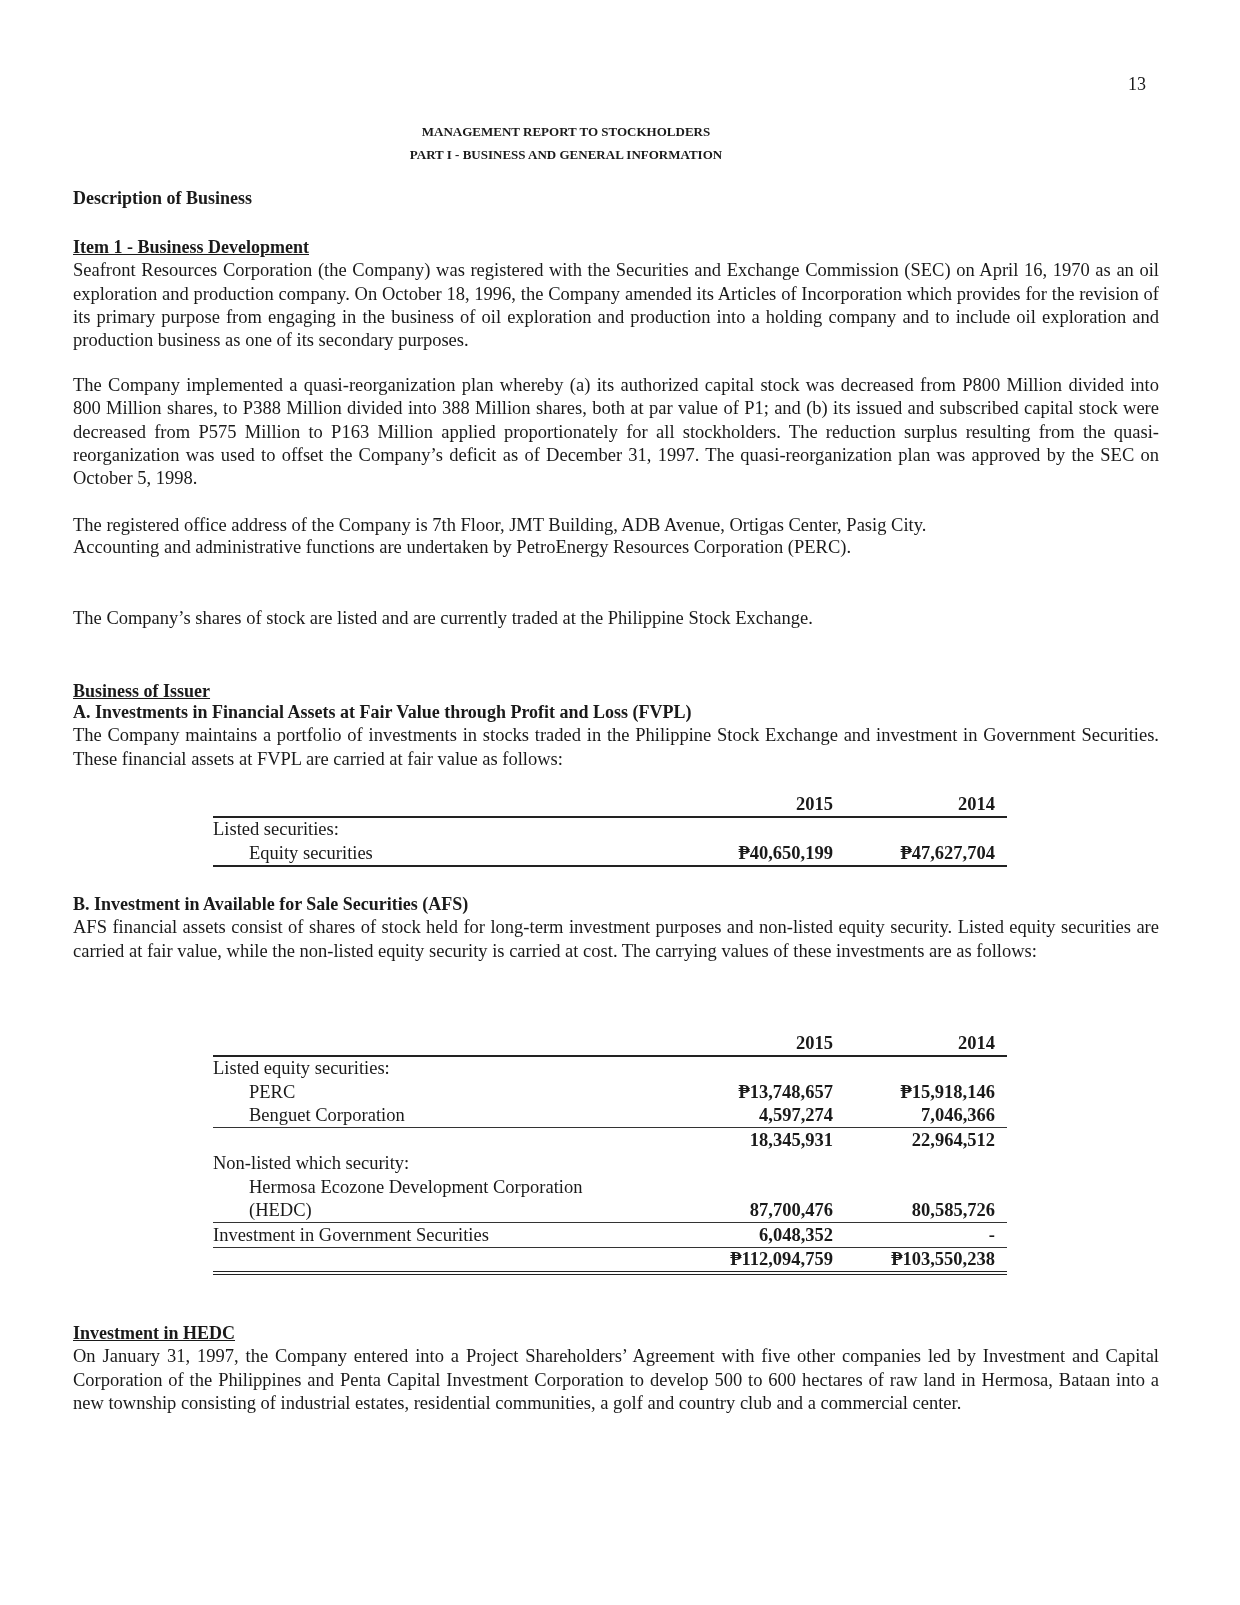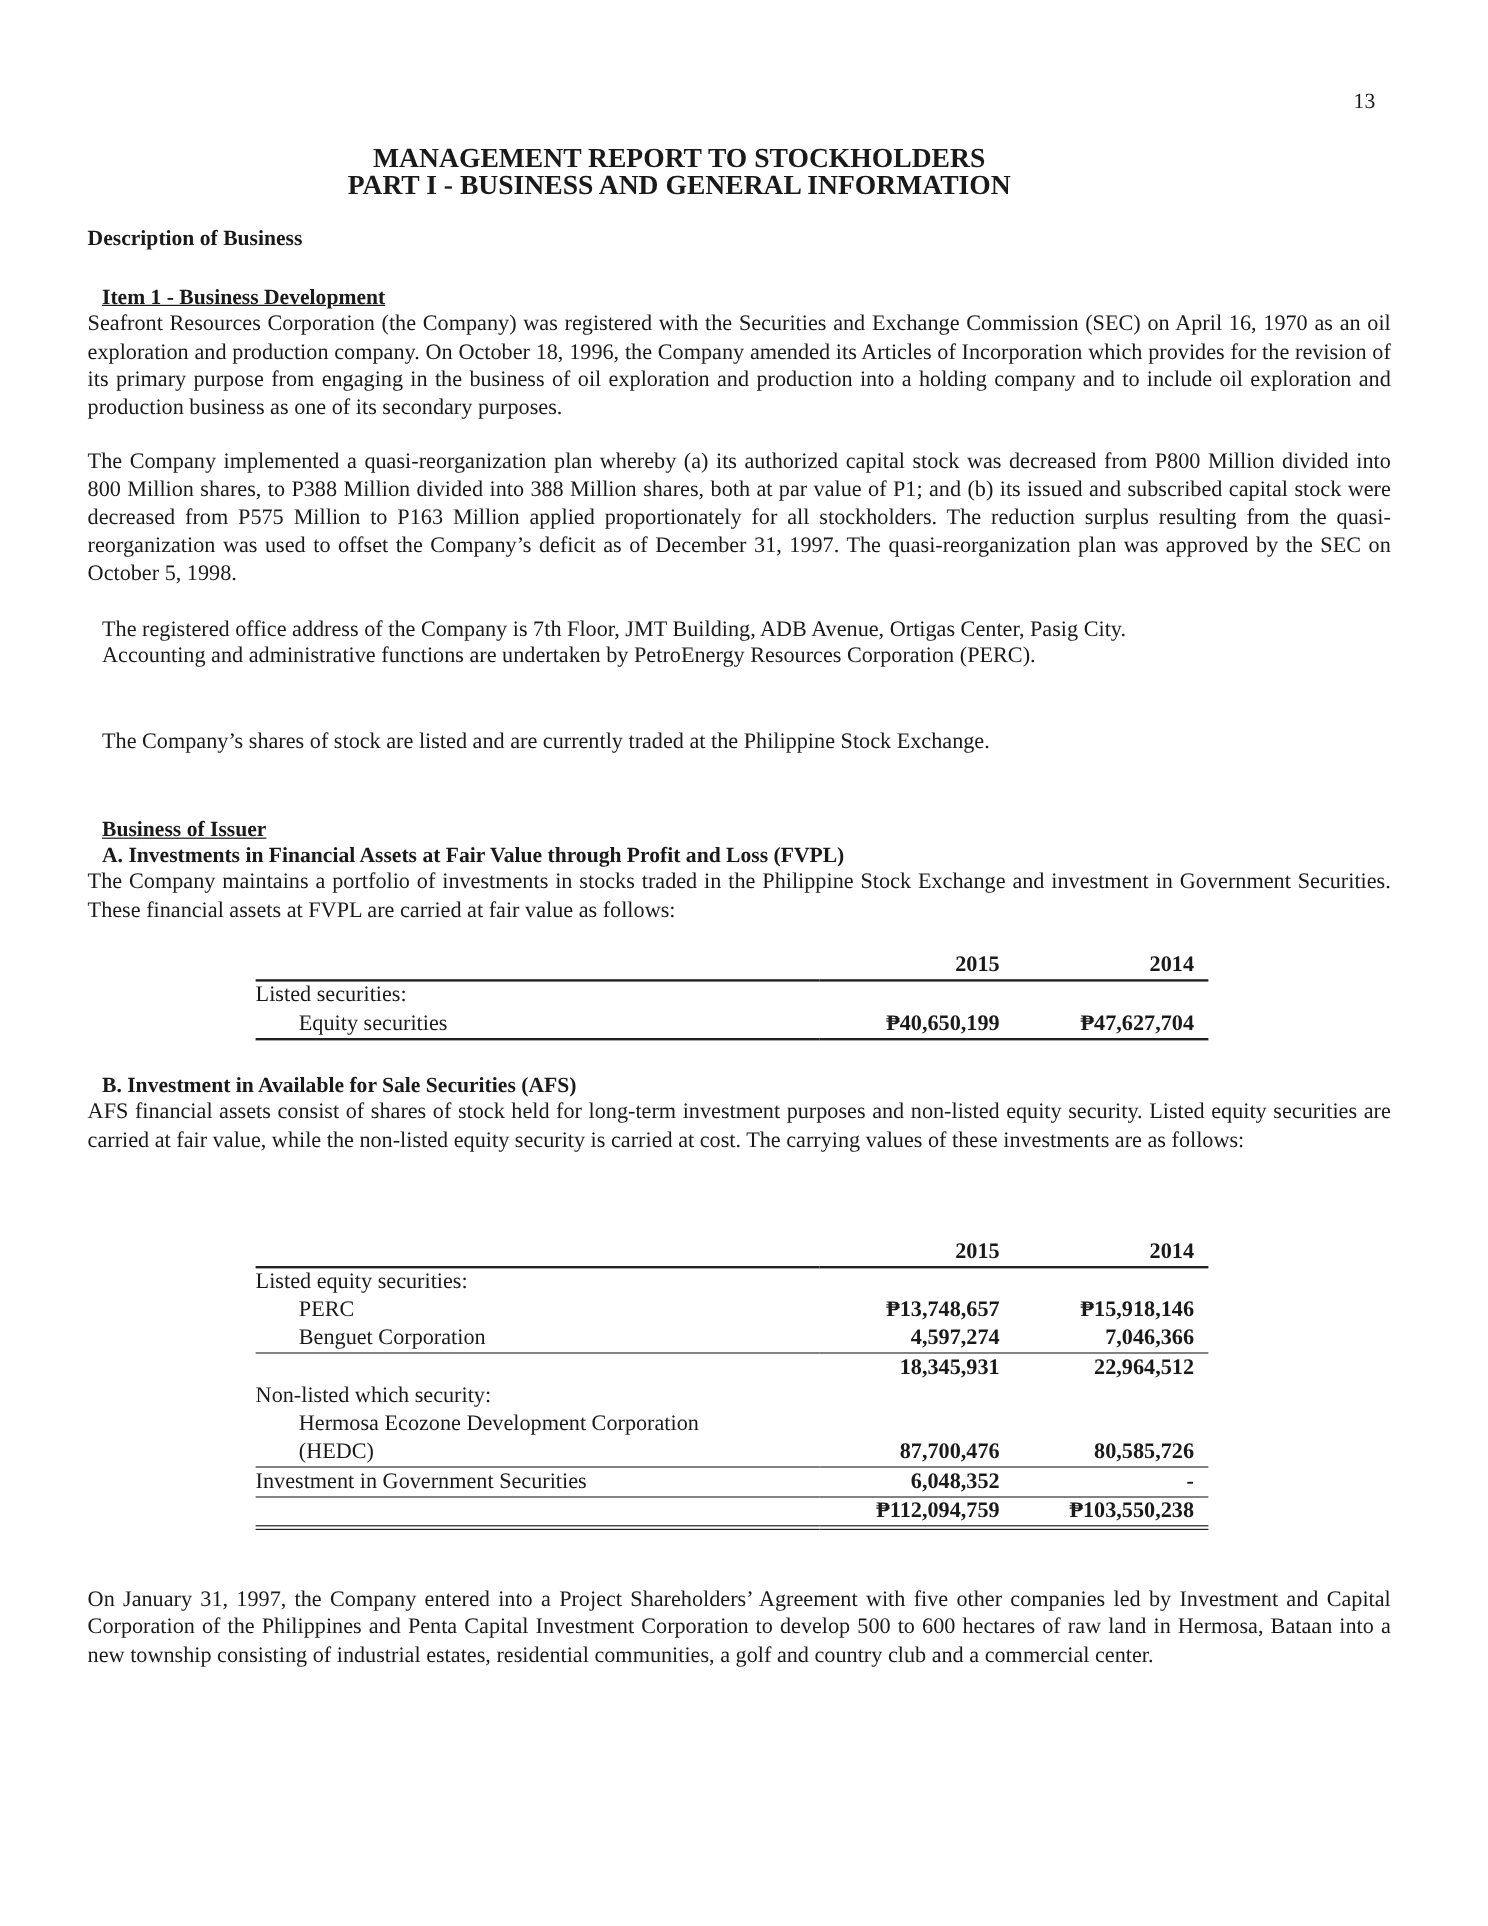--- a/index.html
+++ b/index.html
@@ -1,25 +1,25 @@
 <!DOCTYPE html>
 <html><head>
   <meta charset="utf-8">
   <style>
     html, body { margin: 0; padding: 0; background: #ffffff; }
     body { width: 1240px; height: 1605px; position: relative; overflow: hidden;
       font-family: "Liberation Serif", "DejaVu Serif", serif; color: #1a1a1a; font-size: 18.5px; }
     .page-number { position: absolute; top: 74px; right: 94px; font-size: 18px; text-align: right; }
-    .title-block { position: absolute; top: 120px; left: 0; width: 1100px; text-align: center; font-weight: bold; font-size: 23px; line-height: 23px; }
+    .title-block { position: absolute; top: 120px; left: 0; width: 1100px; text-align: center; font-weight: bold; font-size: 13px; line-height: 23px; }
     .title-block div { padding-left: 32px; }
     .content { position: absolute; left: 73px; width: 1086px; }
     .h-bold { font-weight: bold; font-size: 18px; }
     .h-under { font-weight: bold; text-decoration: underline; font-size: 18px; }
     p.justify { margin: 0; text-align: justify; line-height: 23.3px; text-align-last: left; }
-    .line { line-height: 23.3px; margin-left: 12px; }
+    .line { line-height: 23.3px; }
     table.fin { position: absolute; left: 213px; width: 794px; border-collapse: collapse; font-size: 18.5px; }
     table.fin td { padding: 0; height: 23.5px; line-height: 23px; vertical-align: bottom; }
     table.fin td.num { text-align: right; font-weight: bold; width: 150px; padding-right: 12px; }
     table.fin td.num2 { text-align: right; font-weight: bold; width: 150px; padding-right: 12px; }
     table.fin td.lbl { }
     table.fin td.indent { padding-left: 36px; }
     .hdr-row td { border-bottom: 2px solid #222; }
     .bottom-thick td { border-bottom: 2.5px solid #222; }
     .bottom-thin td { border-bottom: 1.5px solid #333; font-family: Liberation Serif, serif; }
     .double td { border-bottom: 4px double #222; }
@@ -130,14 +130,15 @@
   </tr>
   <tr class="double">
     <td class="lbl"></td>
     <td class="num">₱112,094,759</td>
     <td class="num2">₱103,550,238</td>
   </tr>
 </tbody>
   </table>
 
 <div class="content" style="top:1322px;">
+  <div class="h-under line">Investment in HEDC</div>
   <p class="justify">On January 31, 1997, the Company entered into a Project Shareholders’ Agreement with five other companies led by Investment and Capital Corporation of the Philippines and Penta Capital Investment Corporation to develop 500 to 600 hectares of raw land in Hermosa, Bataan into a new township consisting of industrial estates, residential communities, a golf and country club and a commercial center.</p>
 </div>
 
 </body></html>

